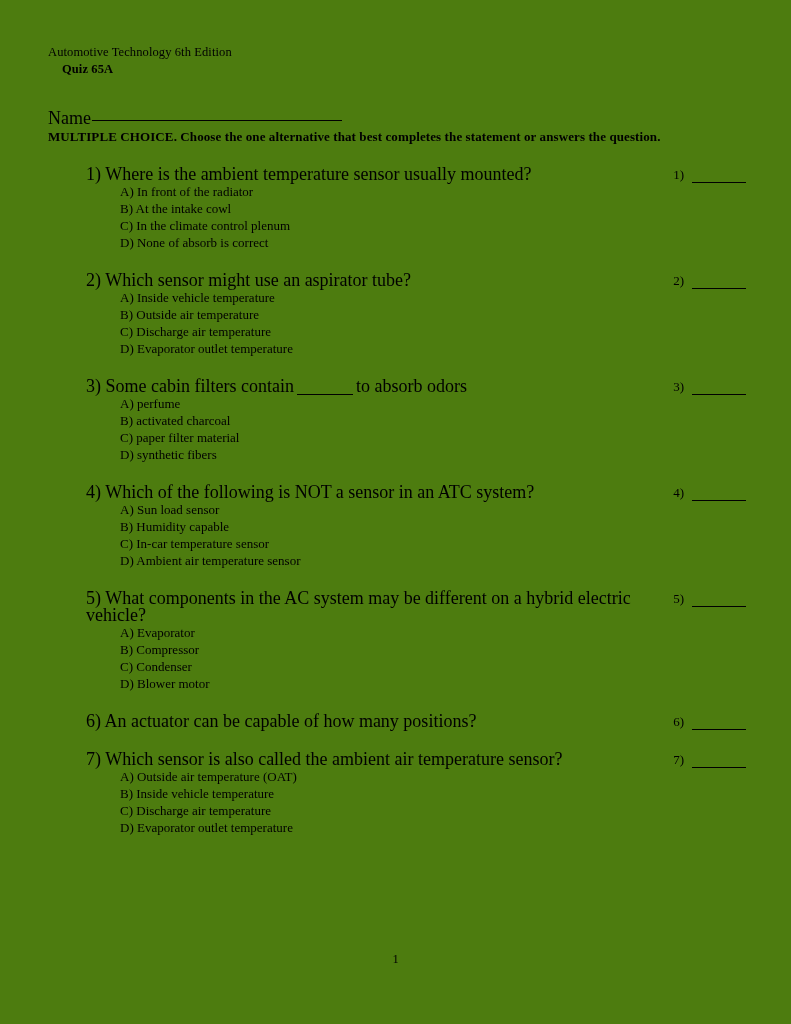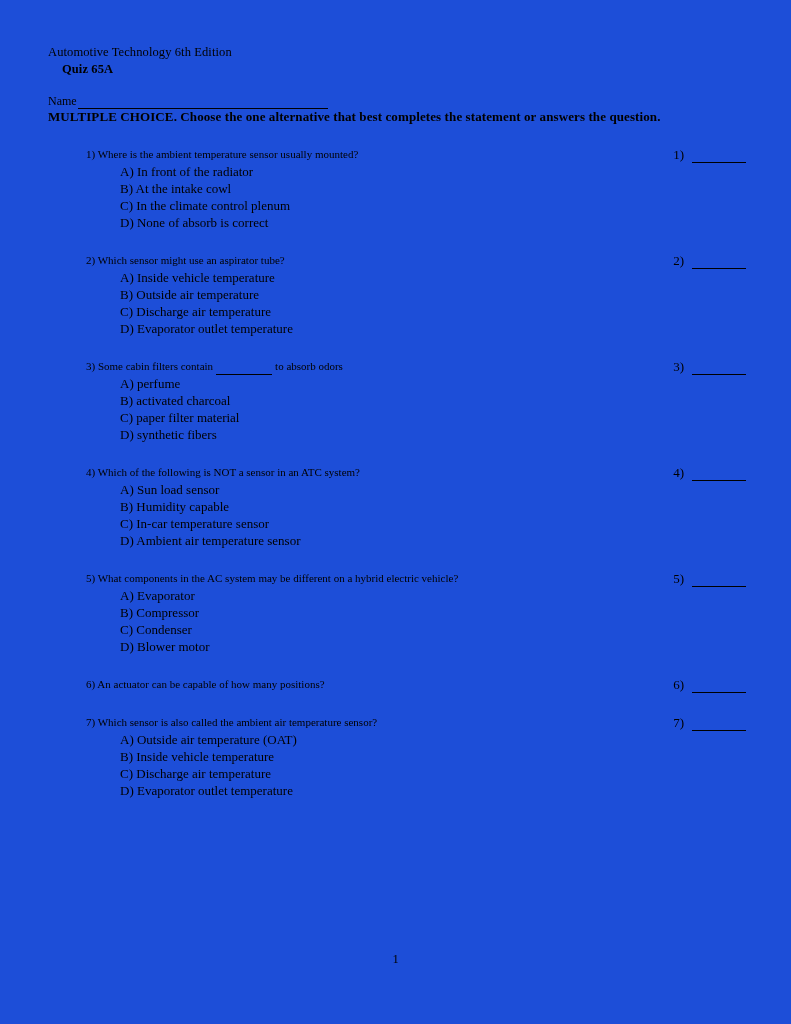--- a/index.html
+++ b/index.html
@@ -8,44 +8,44 @@
     background: #ffffff;
   }
   body {
     font-family: "Liberation Serif", serif;
     color: #000000;
   }
   .page {
     position: relative;
     width: 791px;
     height: 1024px;
-    background: #1d4ed8;
+    background: #4d7c0f;
     overflow: hidden;
     box-sizing: border-box;
   }
   .sheet {
     position: absolute;
     left: 48px;
     top: 44px;
     width: 700px;
   }
   .header-line {
     font-size: 12.5px;
     line-height: 17px;
     letter-spacing: 0.1px;
   }
   .header-line.bold {
     font-weight: bold;
     margin-left: 14px;
   }
   .name-row {
-    margin-top: 16px;
-    font-size: 12px;
+    margin-top: 30px;
+    font-size: 18px;
     display: flex;
-    align-items: flex-end;
+    align-items: flex-start;
   }
   .name-label {
     white-space: pre;
   }
   .name-rule {
     display: inline-block;
     width: 250px;
     border-bottom: 1px solid #000;
     height: 12px;
     margin-left: 1px;
@@ -61,21 +61,21 @@
   .qblock {
     position: relative;
     margin-bottom: 21px;
   }
   .qrow {
     display: flex;
     align-items: flex-start;
     justify-content: space-between;
   }
   .qtext {
-    font-size: 11px;
+    font-size: 18px;
     line-height: 17px;
     padding-left: 38px;
     max-width: 560px;
   }
   .qnum-answer {
     font-size: 13px;
     line-height: 17px;
     white-space: nowrap;
     display: flex;
     align-items: flex-end;

